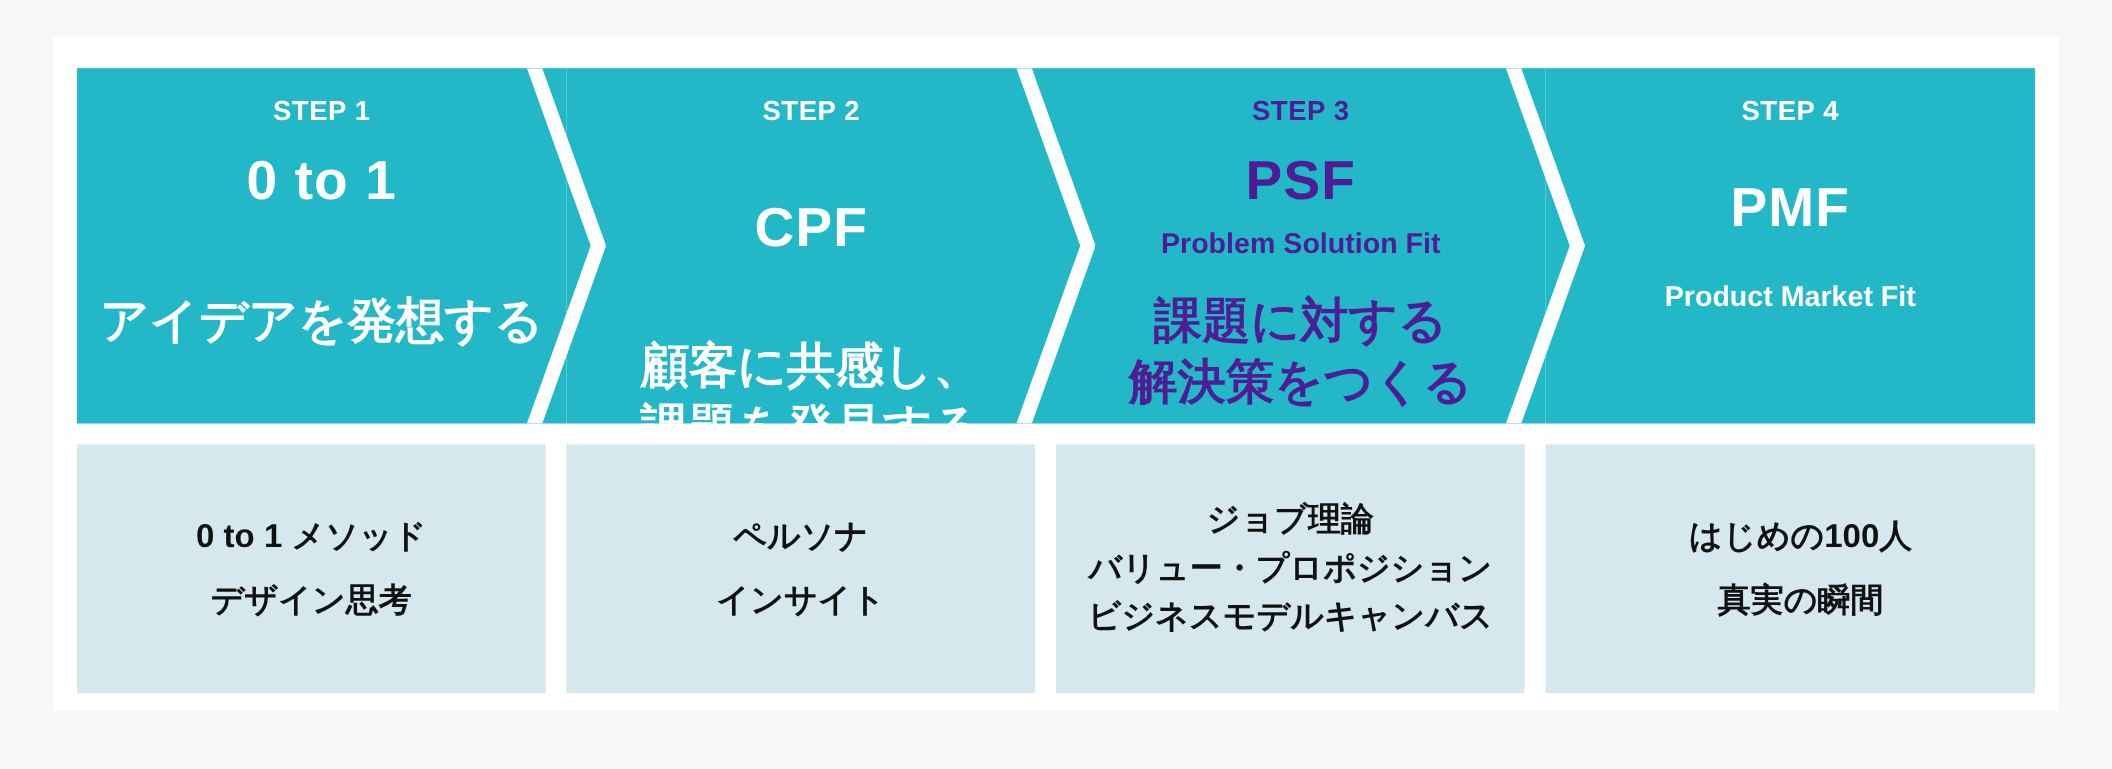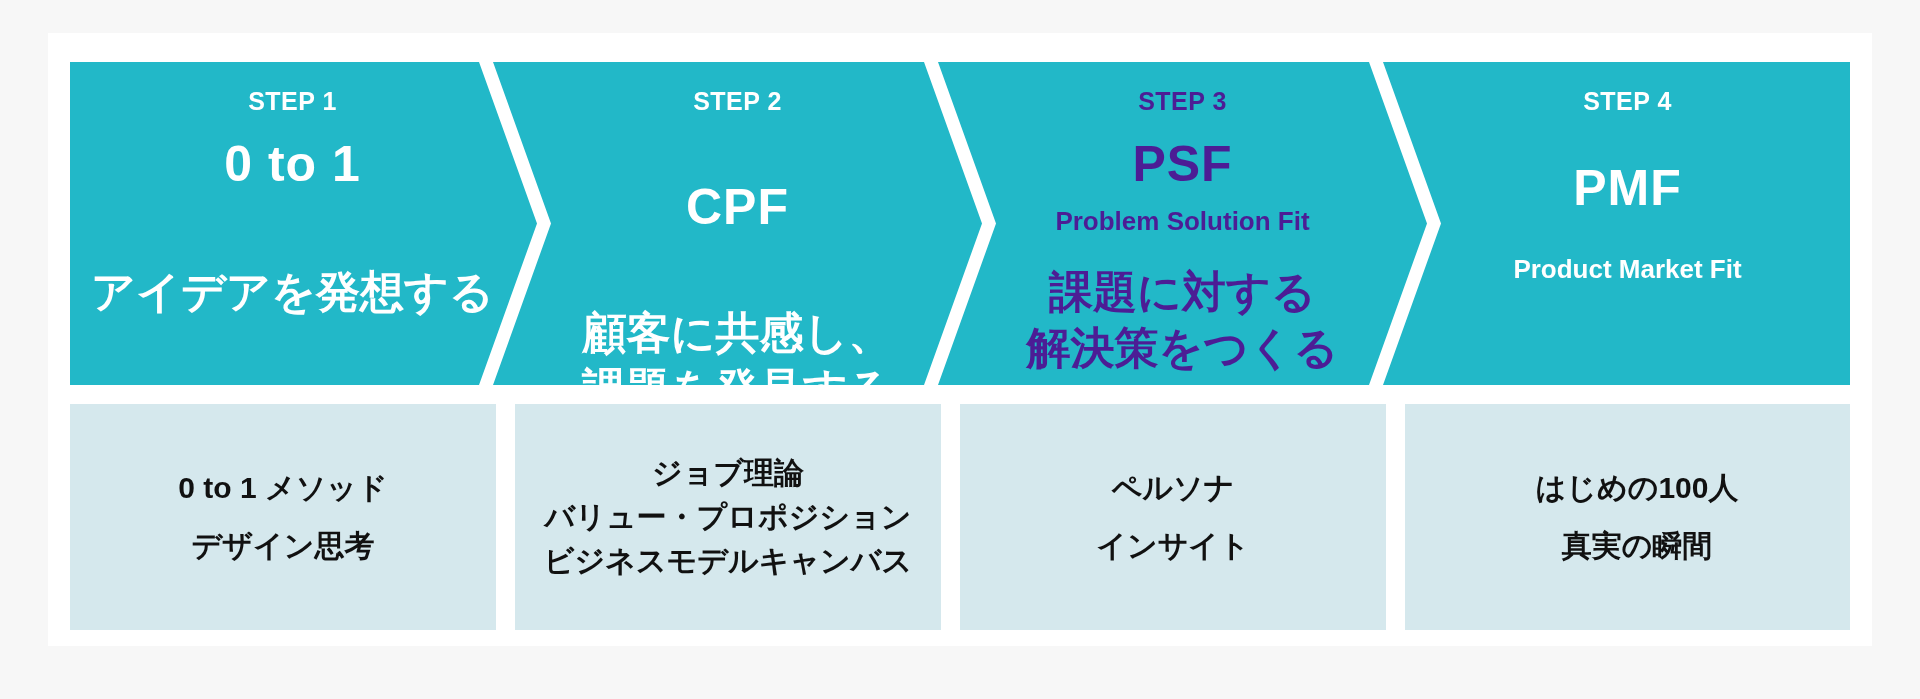--- a/index.html
+++ b/index.html
@@ -169,28 +169,28 @@
   </div>
 
   <div class="cards-row">
 
     <div class="keyword-card" style="background: rgb(213, 232, 237); color: rgb(17, 17, 17);">
       <div class="kw">0 to 1 メソッド</div>
       <div class="kw">デザイン思考</div>
     </div>
 
     <div class="keyword-card" style="background: rgb(213, 232, 237); color: rgb(17, 17, 17);">
+      <div class="kw">ペルソナ</div>
+      <div class="kw">インサイト</div>
+    </div>
+
+    <div class="keyword-card" style="background: rgb(213, 232, 237); color: rgb(17, 17, 17);">
       <div class="kw" style="margin:7px 0;">ジョブ理論</div>
       <div class="kw" style="margin:7px 0;">バリュー・プロポジション</div>
       <div class="kw" style="margin:7px 0;">ビジネスモデルキャンバス</div>
-    </div>
-
-    <div class="keyword-card" style="background: rgb(213, 232, 237); color: rgb(17, 17, 17);">
-      <div class="kw">ペルソナ</div>
-      <div class="kw">インサイト</div>
     </div>
 
     <div class="keyword-card" style="background: rgb(213, 232, 237); color: rgb(17, 17, 17); padding-left: 27px;">
       <div class="kw">はじめの100人</div>
       <div class="kw">真実の瞬間</div>
     </div>
 
   </div>
 </div>
 

